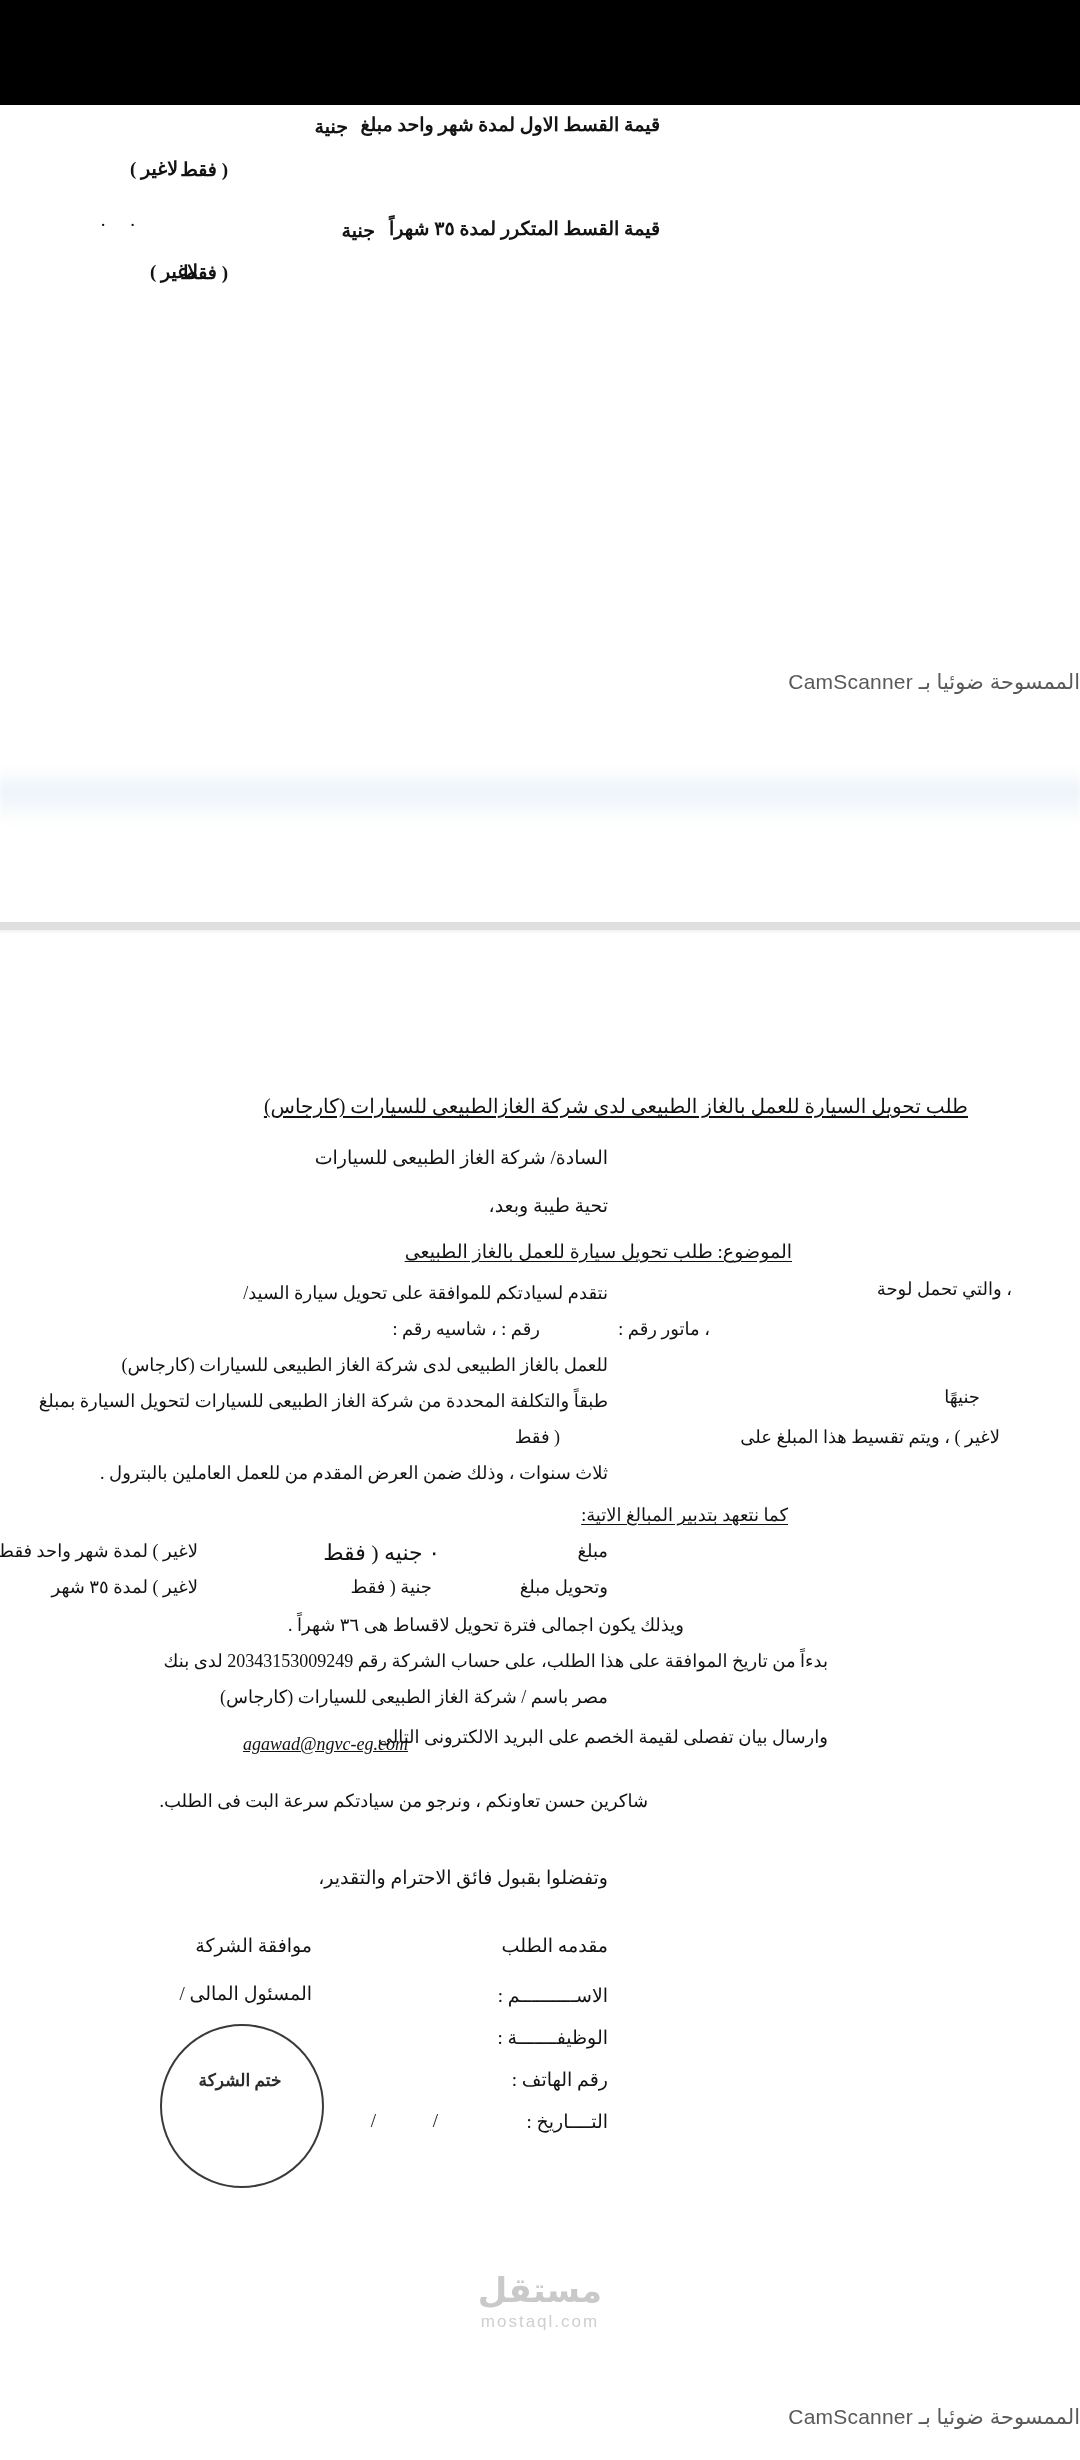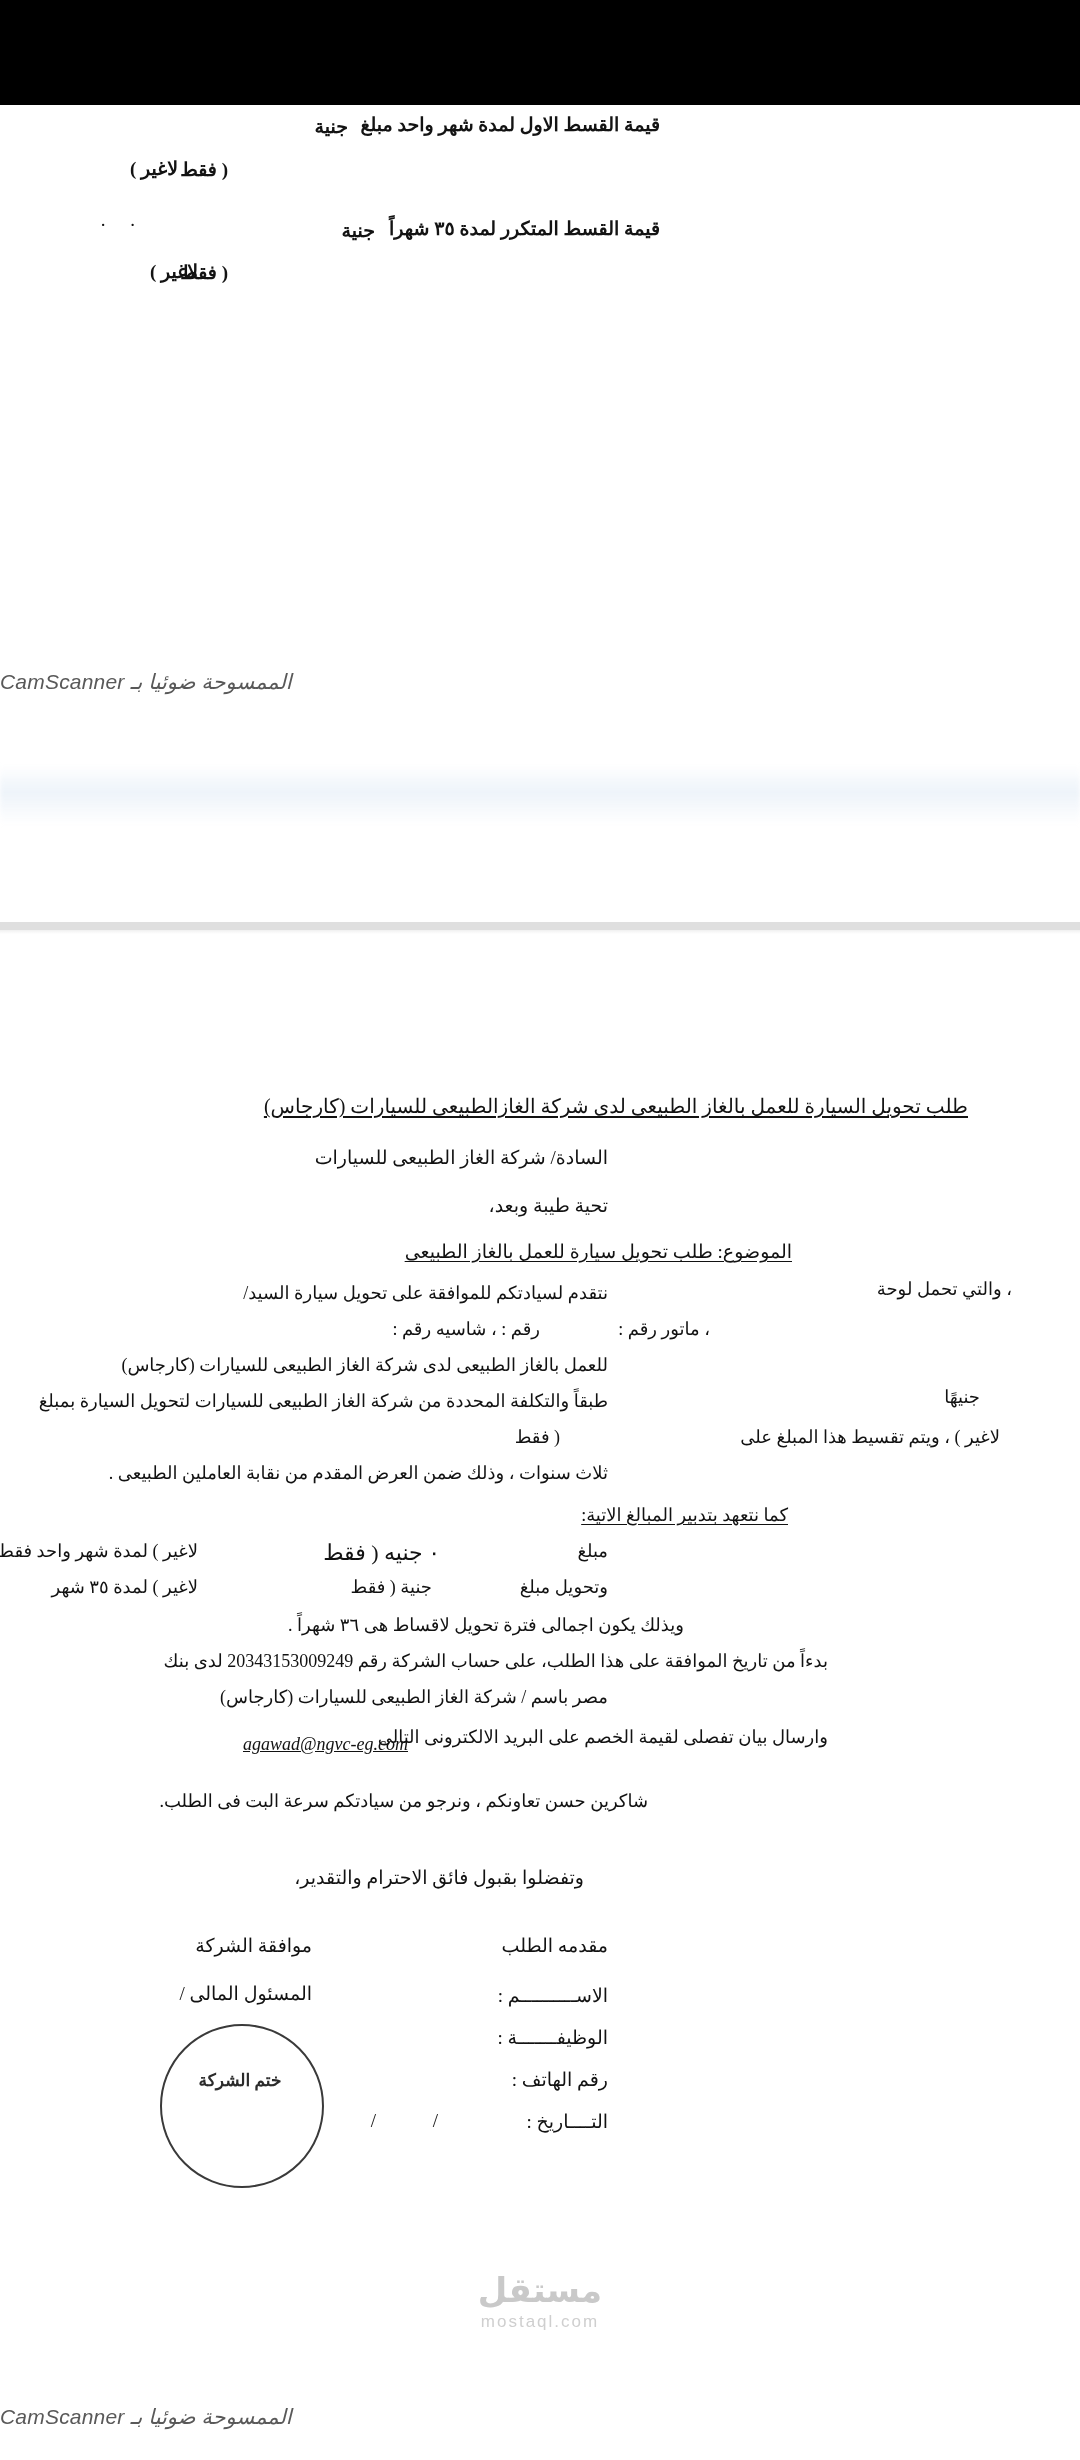--- a/index.html
+++ b/index.html
@@ -62,27 +62,26 @@
     position:absolute; left:0; top:660px;
     width:1080px; height:60px;
     background:linear-gradient(180deg,rgba(244,248,252,0) 0%,rgba(232,240,248,.75) 45%,rgba(248,251,253,0) 100%);
     filter:blur(2px);
   }
 
   
   .camscanner{
     position:absolute;
     width:1080px;
-    text-align:left;
+    text-align:right;
     font-family:"Liberation Sans","DejaVu Sans",sans-serif;
     font-size:21px;
     color:#595959;
     direction:rtl;
     letter-spacing:.2px;
-    font-style:italic;
   }
   .cs-1{ left:0; top:565px; }
   .cs-2{ left:0; top:2405px; }
   .cs-lat{
     font-family:"Liberation Sans","DejaVu Sans",sans-serif;
     direction:ltr;
     unicode-bidi:embed;
   }
 
   
@@ -140,21 +139,21 @@
   .d-r1c   { right:882px; top:606px;  font-size:18px; }
   .d-r2a   { right:472px; top:642px;  font-size:18px; }
   .d-r2b   { right:648px; top:642px;  font-size:18px; }
   .d-r2c   { right:882px; top:642px;  font-size:18px; }
 
   .d-p8    { right:396px; top:680px;  font-size:18px; }
   .d-p9    { right:252px; top:716px;  font-size:18px; }
   .d-p10   { right:472px; top:752px;  font-size:18px; }
   .d-mail  { right:472px; top:792px;  font-size:18px; font-style:italic; text-decoration:underline; font-family:"Liberation Serif","DejaVu Serif",serif; direction:ltr; unicode-bidi:embed;margin-top:8px;}
   .d-p11   { right:432px; top:856px;  font-size:18px; }
-  .d-p12   { right:496px; top:932px;  font-size:19px; }
+  .d-p12   { right:472px; top:932px;  font-size:19px; }
 
   .d-sig-r   { right:472px; top:1000px; font-size:19px; }
   .d-sig-l   { right:768px; top:1000px; font-size:19px; }
   .d-fin     { right:768px; top:1048px; font-size:19px; }
 
   .d-f1    { right:472px; top:1050px; font-size:19px; }
   .d-f2    { right:472px; top:1092px; font-size:19px; }
   .d-f3    { right:472px; top:1134px; font-size:19px; }
   .d-f4    { right:472px; top:1176px; font-size:19px; }
   .d-date-slashes{ right:616px; top:1176px; font-size:19px; letter-spacing:26px;}
@@ -252,21 +251,21 @@
       <div class="t d-p2b">، ماتور رقم  :</div>
 
       <div class="t d-p4">طبقاً والتكلفة المحددة من شركة الغاز الطبيعى للسيارات لتحويل السيارة بمبلغ</div>
 
       <div class="t d-p3">للعمل بالغاز الطبيعى لدى شركة الغاز الطبيعى للسيارات (كارجاس)</div>
       <div class="t d-p4b">جنيهًا</div>
 
       <div class="t d-p5">( فقط</div>
       <div class="t d-p5b">لاغير ) ، ويتم  تقسيط هذا المبلغ على</div>
 
-      <div class="t d-p6">ثلاث سنوات ، وذلك ضمن العرض المقدم من نقابة العاملين الطبيعى .</div>
+      <div class="t d-p6">ثلاث سنوات ، وذلك ضمن العرض المقدم من للعمل العاملين بالبترول .</div>
       <div class="t u d-p7">كما نتعهد بتدبير المبالغ الاتية:</div>
 
       <div class="t d-r1a">مبلغ</div>
       <div class="t d-r1b">٠ جنيه ( فقط</div>
       <div class="t d-r1c">لاغير ) لمدة شهر واحد فقط</div>
 
       <div class="t d-r2a">وتحويل مبلغ</div>
       <div class="t d-r2b">جنية ( فقط</div>
       <div class="t d-r2c">لاغير ) لمدة ٣٥ شهر</div>
 

